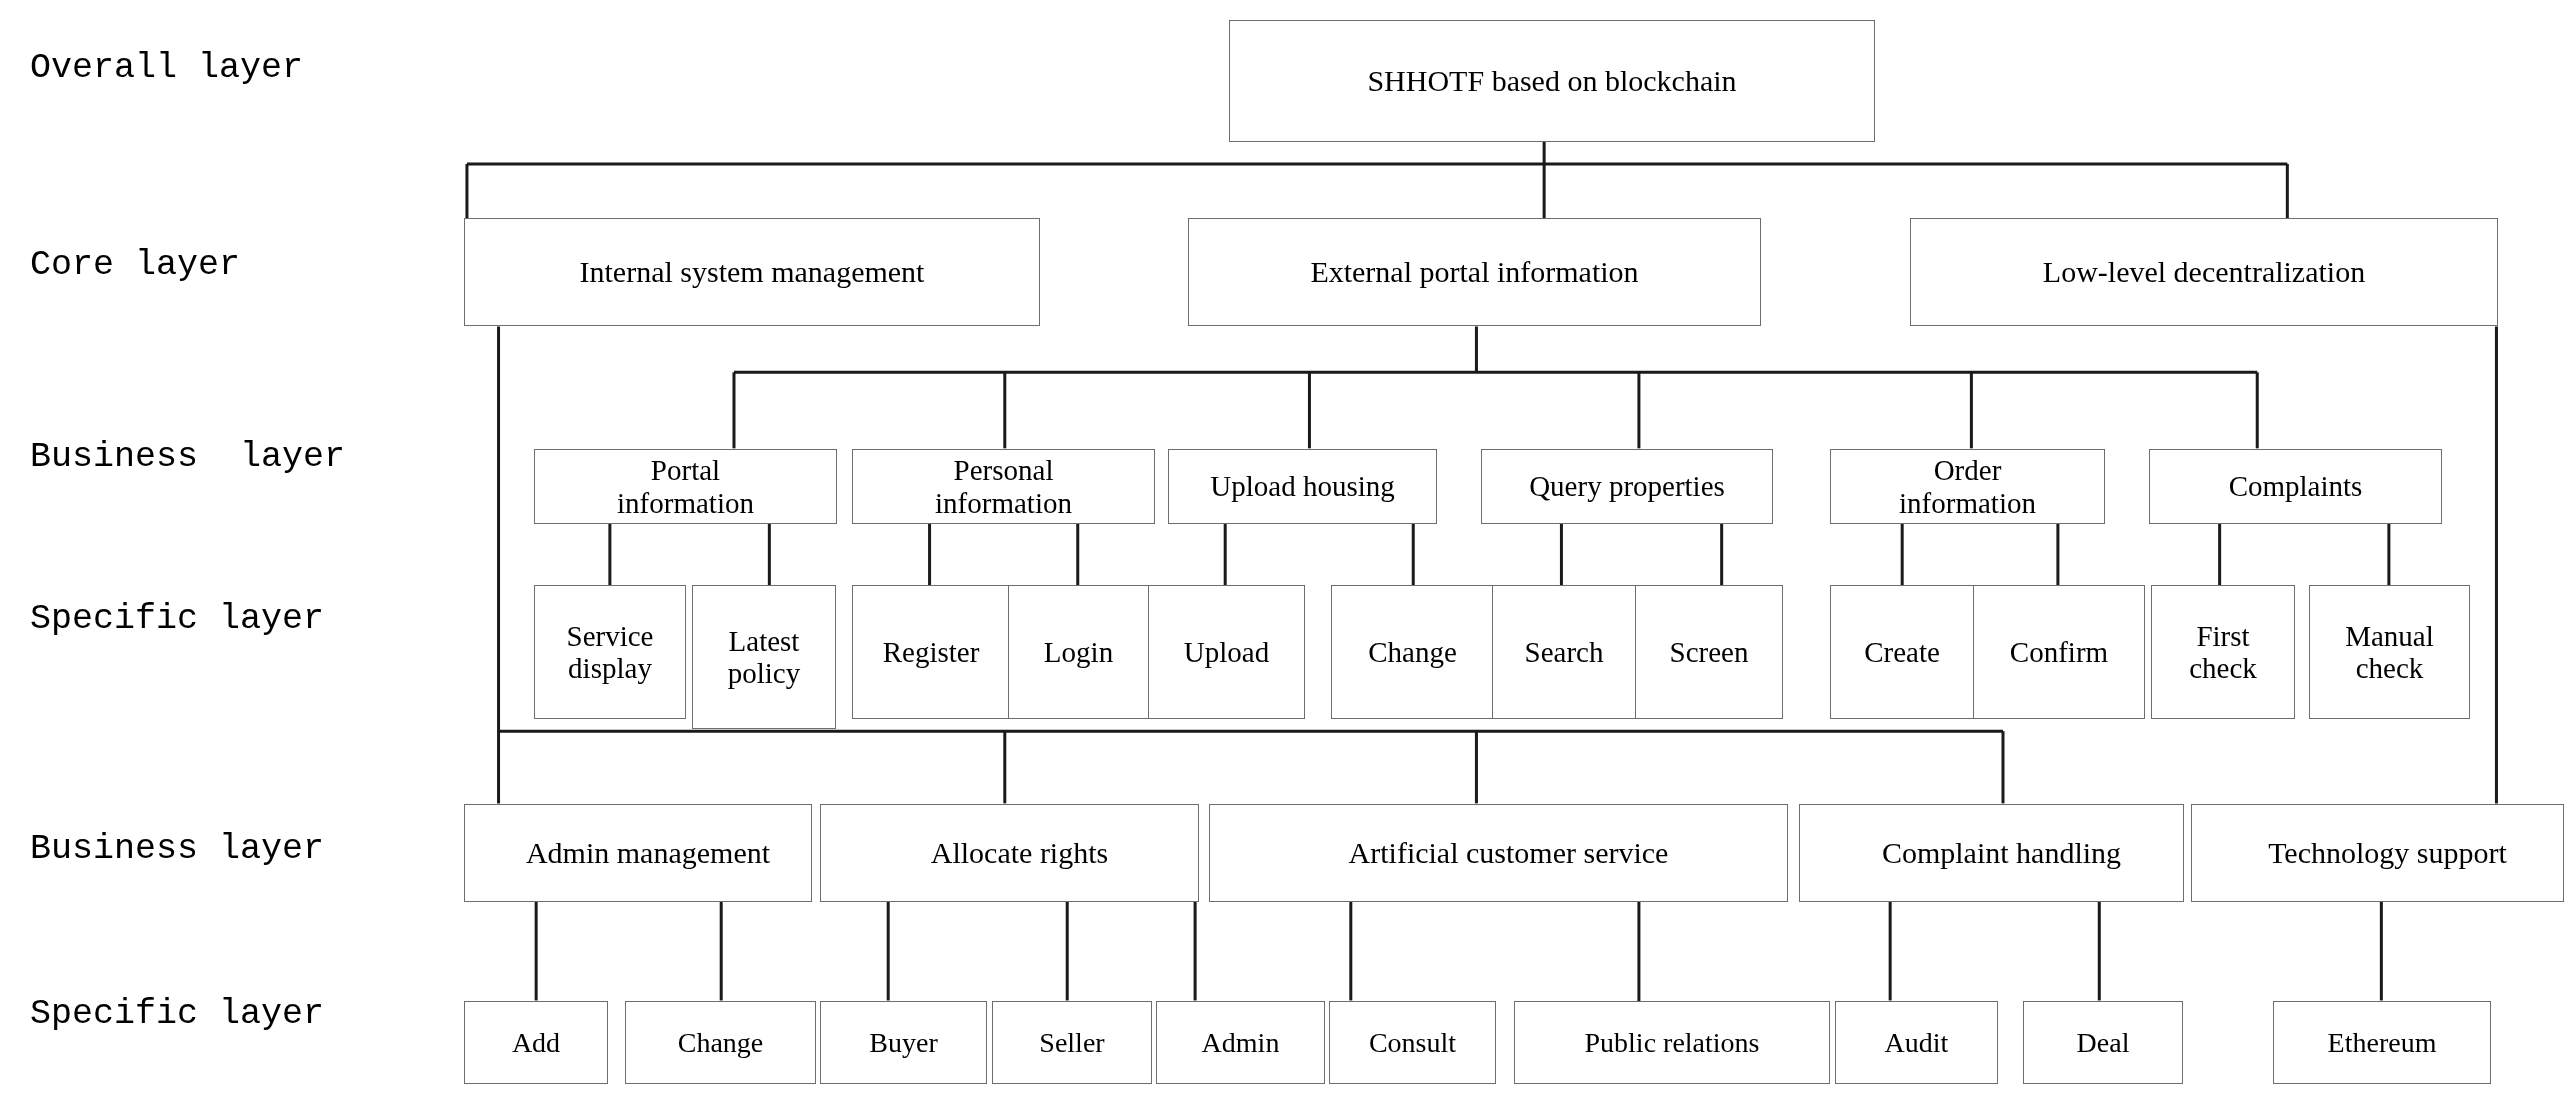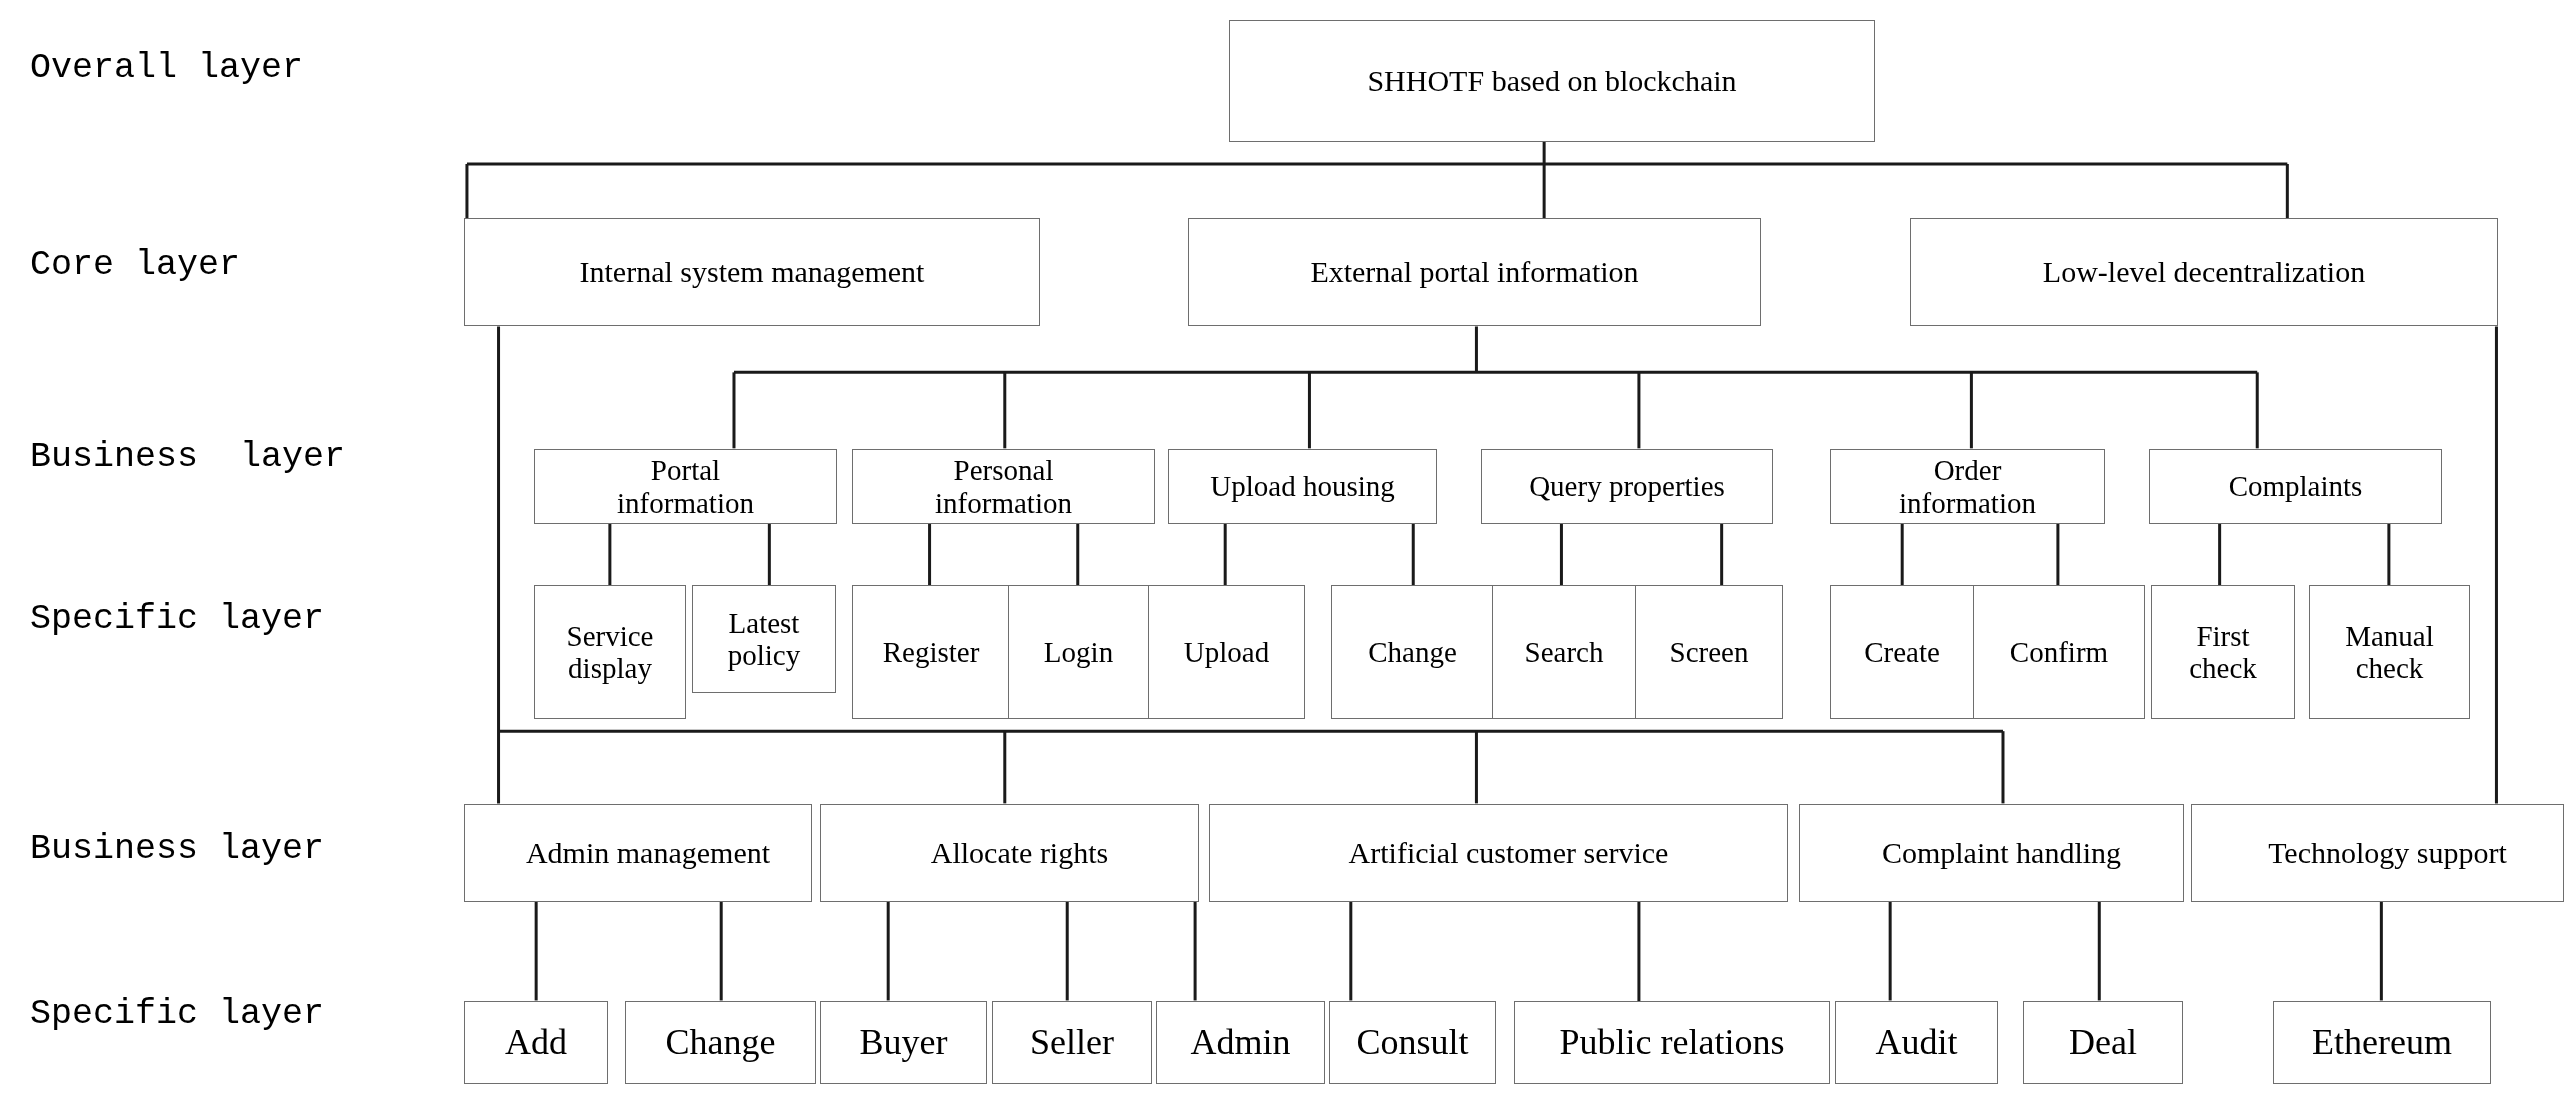--- a/index.html
+++ b/index.html
@@ -45,21 +45,21 @@
   .node .lbl {
     display: block;
     width: 100%;
     white-space: pre-line;
   }
   .node.top      { font-size: 30px; }
   .node.core     { font-size: 30px; }
   .node.biz      { font-size: 29px; }
   .node.biz2     { font-size: 30px; padding-left: 23px; }
   .node.spec     { font-size: 29px; }
-  .node.spec2    { font-size: 36px; }
+  .node.spec2    { font-size: 28px; }
 
   
   #wires {
     position: absolute;
     left: 0;
     top: 0;
     width: 2576px;
     height: 1099px;
     z-index: 1;
     pointer-events: none;
@@ -162,21 +162,21 @@
 information</span>
   </div>
   <div class="node biz" style="left:2149px; top:449px; width:293px; height:75px;">
     <span class="lbl">Complaints</span>
   </div>
 
   <div class="node spec" style="left:534px; top:585px; width:152px; height:134px;">
     <span class="lbl">Service
 display</span>
   </div>
-  <div class="node spec" style="left:692px; top:585px; width:144px; height:108px;">
+  <div class="node spec" style="left:692px; top:585px; width:144px; height:144px;">
     <span class="lbl">Latest
 policy</span>
   </div>
 
   <div class="node spec" style="left:852px; top:585px; width:158px; height:134px;">
     <span class="lbl">Register</span>
   </div>
   <div class="node spec" style="left:1008px; top:585px; width:141px; height:134px;">
     <span class="lbl">Login</span>
   </div>

